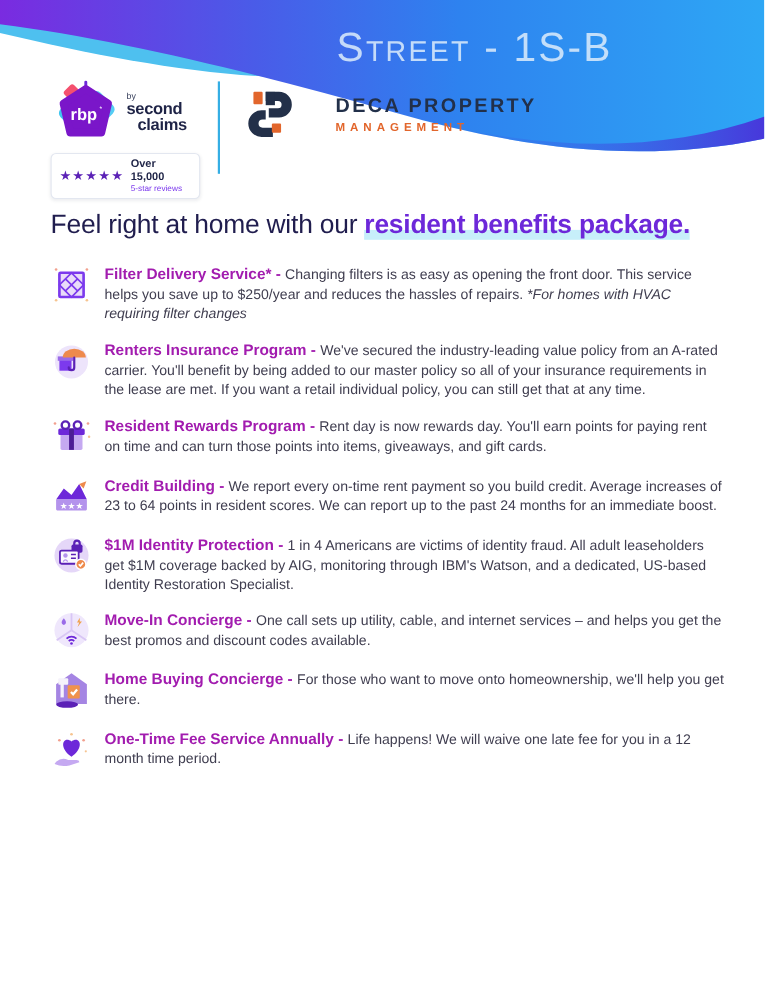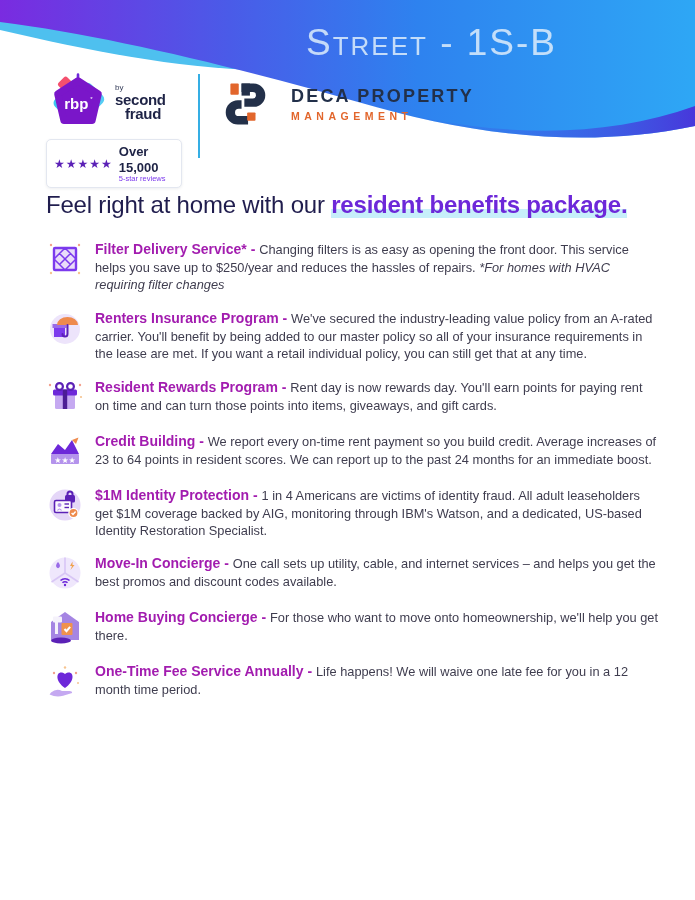--- a/index.html
+++ b/index.html
@@ -22,24 +22,24 @@
   .rbp-top { display:flex; align-items:center; gap:5px; }
   .byline { font-size:8px; color:#38405c; margin-bottom:1px; }
   .sn { font-weight:bold; font-size:15px; line-height:0.95; color:#1E2346; letter-spacing:-0.3px; }
   .sn .l2 { padding-left:10px; }
   .stars-box {
     margin-top:7px; display:flex; gap:6px; align-items:center; width:fit-content;
     border:1px solid #E3E7F0; border-radius:5px; padding:4px 7px; background:#fff;
     box-shadow:0 1px 3px rgba(30,35,70,.08);
   }
   .stars { color:#5B21B6; font-size:12px; letter-spacing:1px; line-height:1; }
-  .r1 { font-size:13px; font-weight:bold; color:#1E2346; line-height:1.2; }
+  .r1 { font-size:10px; font-weight:bold; color:#1E2346; line-height:1.2; }
   .r2 { font-size:7.5px; color:#7C3AED; line-height:1.1; }
   .divider { width:2px; height:84px; background:#35AEE4; margin:2px 22px 0 16px; }
-  .deca { display:flex; align-items:center; gap:15px; margin-top:10px;justify-content:space-between; }
+  .deca { display:flex; align-items:center; gap:29px; margin-top:10px;justify-content:space-between; }
   .deca-name { font-size:18px; font-weight:bold; color:#22304A; letter-spacing:2.2px; }
   .deca-sub  { font-size:10.5px; font-weight:bold; color:#E2662C; letter-spacing:4.5px; margin-top:3px; }
   
   .headline { position:absolute; top:191px; left:46px; font-size:24px; color:#201D4E; white-space:nowrap; letter-spacing:-0.2px; }
   .headline .hl {
     color:#6D28D9; font-weight:bold;
     background:linear-gradient(#C7EFFA,#C7EFFA) no-repeat left bottom/100% 9px;
     padding-bottom:0;
   }
   
@@ -92,21 +92,21 @@
           <rect x="15" y="7" width="14" height="14" rx="3" fill="#F4506E" transform="rotate(45 22 14)"></rect>
           <line x1="36" y1="3" x2="36" y2="15" stroke="#6D28D9" stroke-width="3" stroke-linecap="round"></line>
           <path d="M36 10 L59 25 L52 55 L20 55 L13 25 Z" fill="#7A16C9" stroke="#7A16C9" stroke-width="8" stroke-linejoin="round"></path>
           <text x="34" y="42" font-size="17" font-weight="bold" fill="#ffffff" text-anchor="middle">rbp</text>
           <text x="50" y="33" font-size="7" fill="#ffffff">*</text>
         </svg>
         <div>
           <div class="byline">by</div>
           <div class="sn">
             <div>second</div>
-            <div class="l2">fraud</div>
+            <div class="l2">claims</div>
           </div>
         </div>
       </div>
       <div class="stars-box">
         <span class="stars">★★★★★</span>
         <span>
           <div class="r1">Over 15,000</div>
           <div class="r2">5-star reviews</div>
         </span>
       </div>

